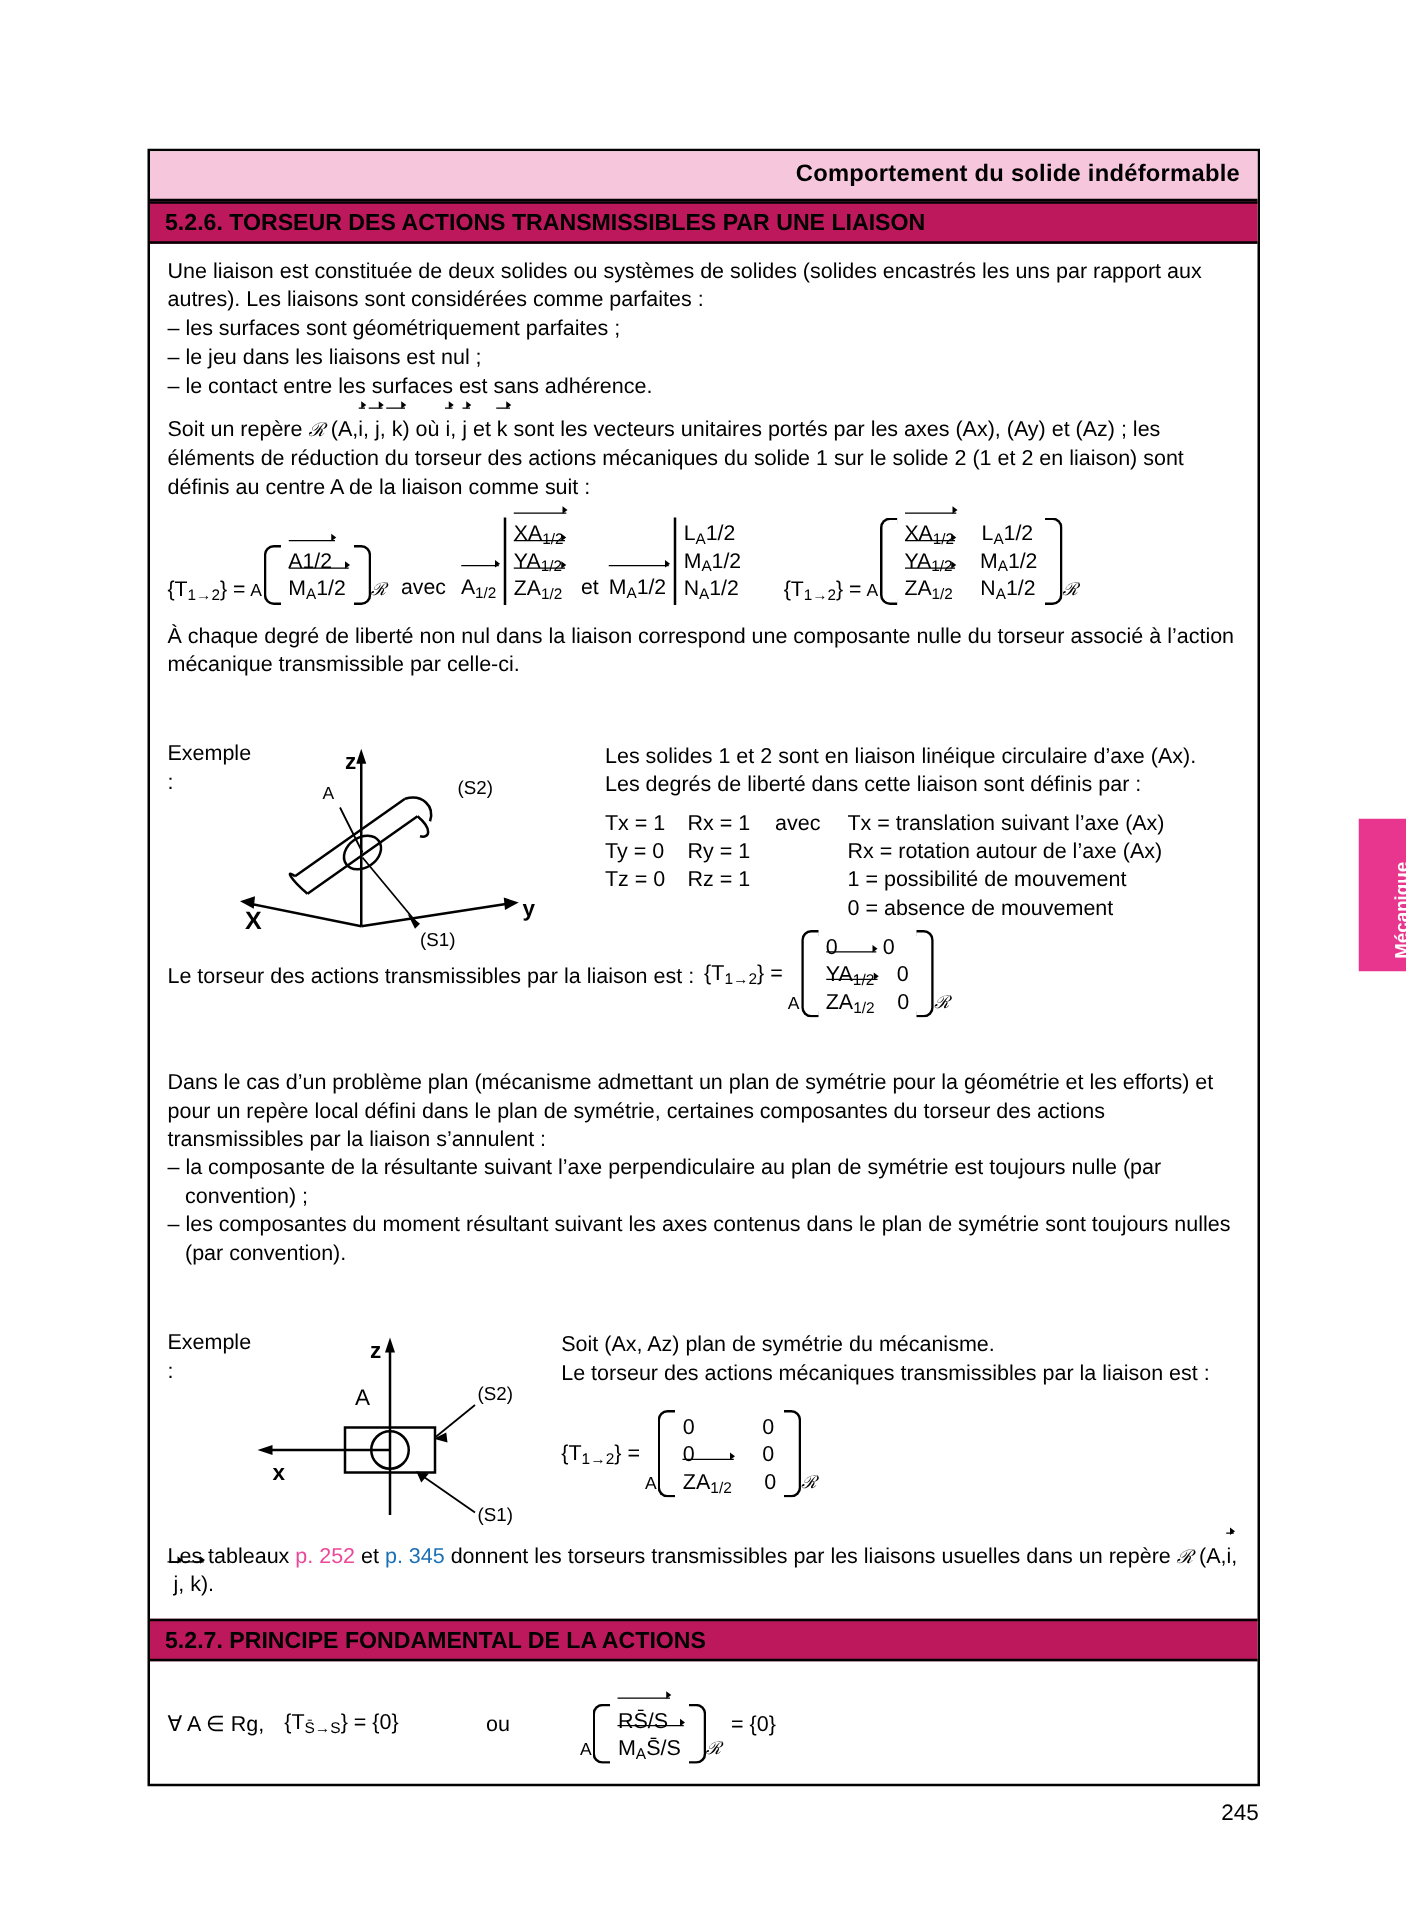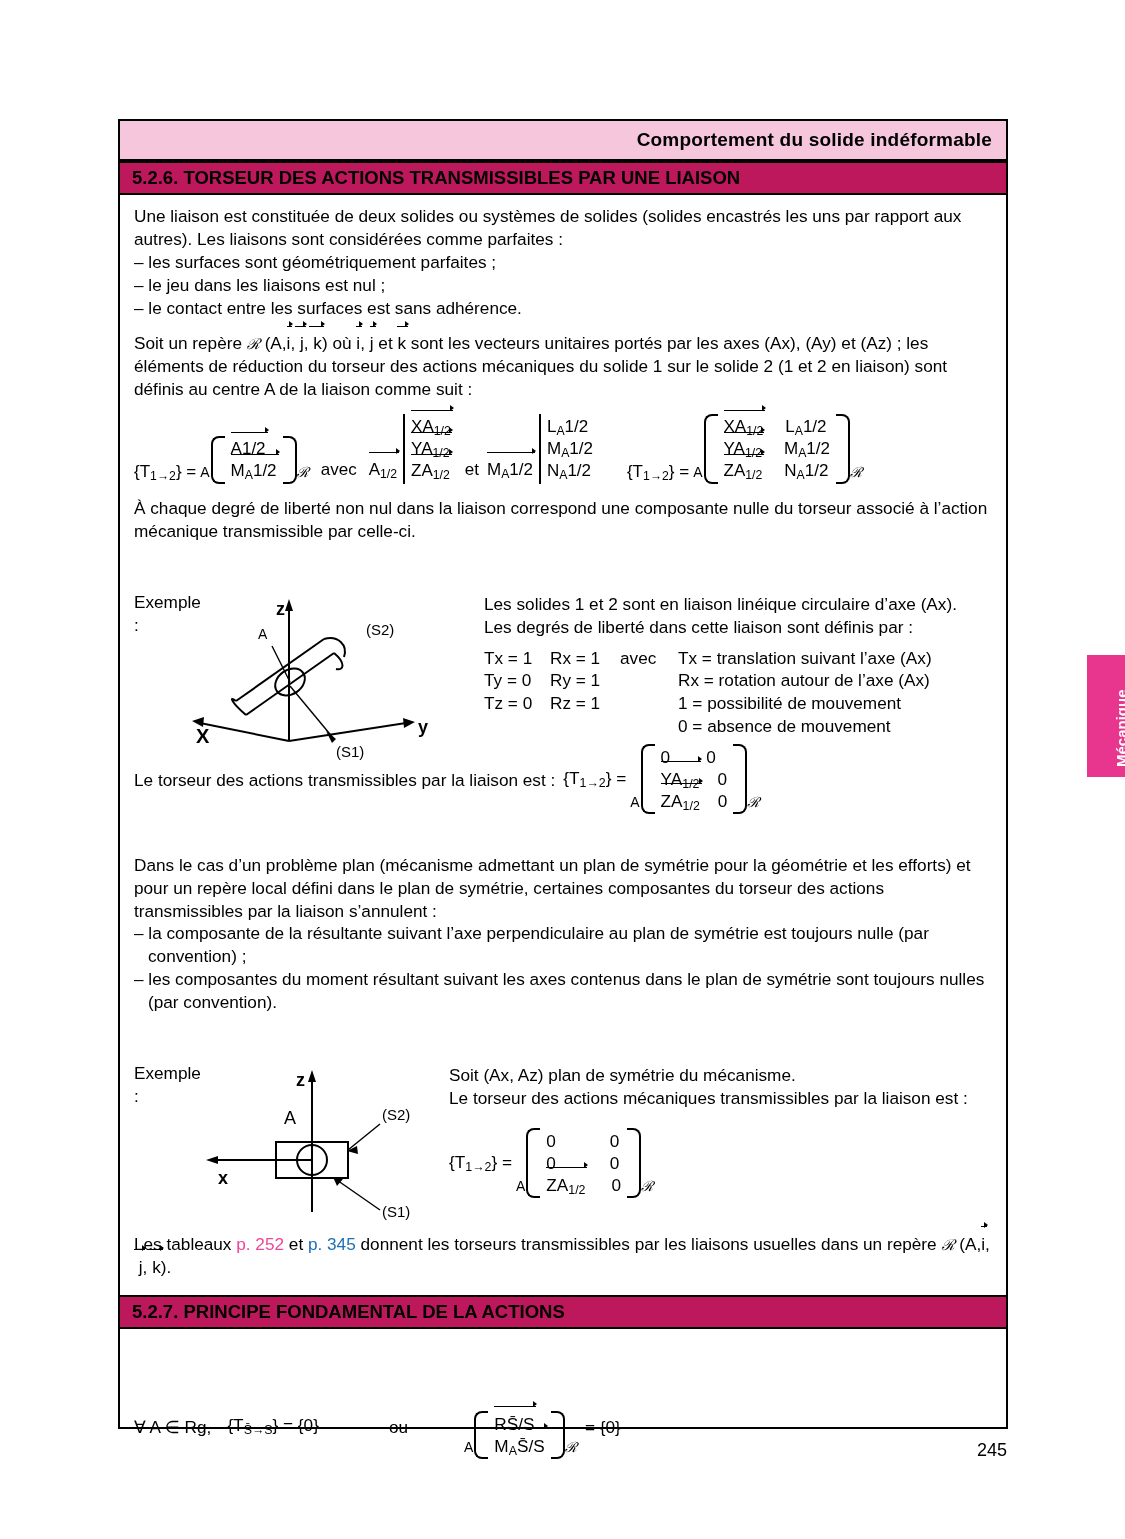--- a/index.html
+++ b/index.html
@@ -320,21 +320,21 @@
       <span>(A,</span><span class="vec">i</span>,<span class="vec">&nbsp;j</span>,<span class="vec">&nbsp;k</span><span>).</span>
     </p>
 
     <div style="height:10px;"></div>
   </div>
 
   <div class="sec-title">5.2.7. PRINCIPE FONDAMENTAL DE LA ACTIONS</div>
 
   <div class="body">
     <div style="height:24px;"></div>
-    <div style="display:flex;align-items:flex-end;margin-top:48px;">
+    <div style="display:flex;align-items:flex-end;">
       <span style="margin-bottom:20px;">∀ A ∈ Rg,</span>
       <span style="margin-left:16px;margin-bottom:20px;"><span>{T</span><span class="sub">S̄→S</span><span>} = {0}</span></span>
       <span style="margin-left:70px;margin-bottom:20px;">ou</span>
       <span class="matwrap" style="margin-left:56px;">
         <span class="Aleft">A</span>
         <span class="bl"></span>
         <span class="colmat">
           <span class="ln">
               <span class="vec"><span>RS̄/S</span></span>
             </span>

